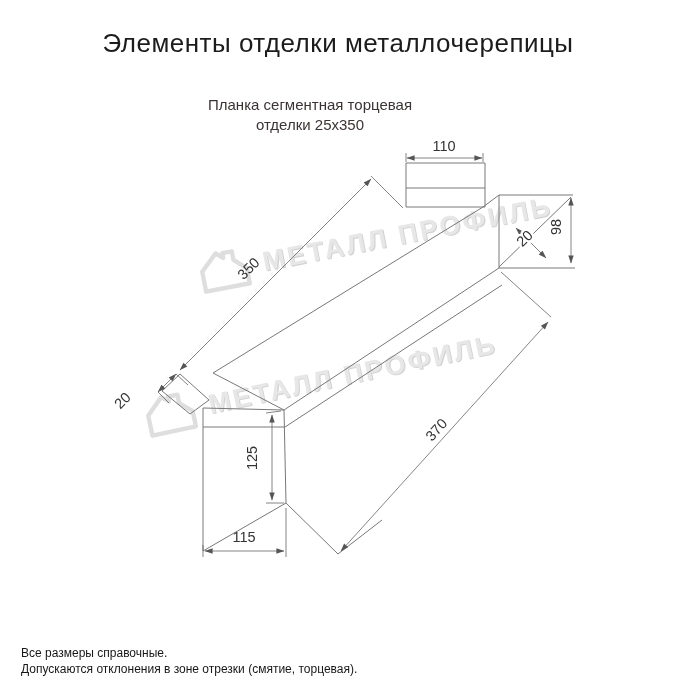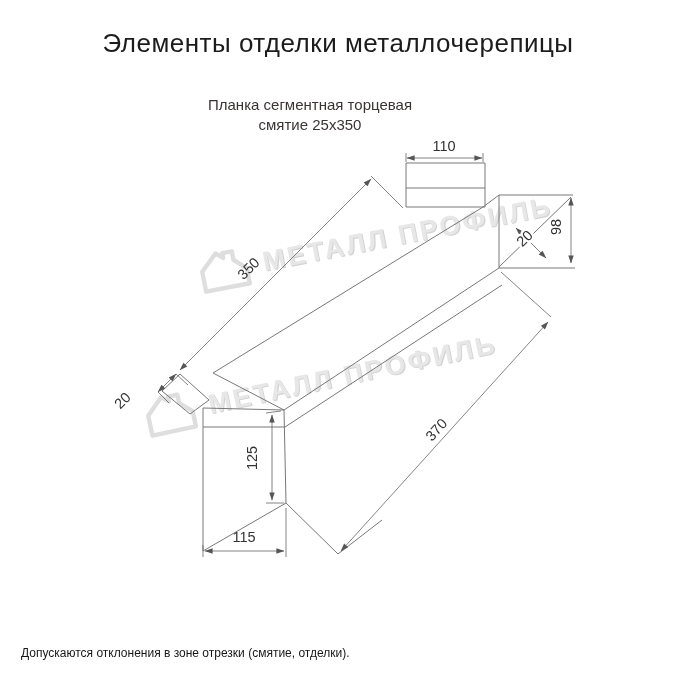--- a/index.html
+++ b/index.html
@@ -36,21 +36,21 @@
 </style>
 </head>
 <body>
 
 <div class="page">
 
   <div class="main-title">Элементы отделки металлочерепицы</div>
 
   <div class="subtitle">
     <span>Планка сегментная торцевая</span>
-    <span>смятие 25х350</span>
+    <span>отделки 25х350</span>
   </div>
 
   <div class="watermark wm1">
     <svg width="58" height="46" viewBox="0 0 60 46">
       <path d="M7,42 V21 L24,5 L31,11 V6 H41 V15 L53,26 V42 Z" fill="none" stroke="#dedede" stroke-width="4.5" stroke-linejoin="round"></path>
     </svg>
     <span class="wm-text">МЕТАЛЛ ПРОФИЛЬ</span>
   </div>
 
   <div class="watermark wm2">
@@ -136,16 +136,17 @@
       <text class="dim-text" transform="translate(126,404) rotate(-45)">20</text>
       <text class="dim-text" transform="translate(257,458) rotate(-90)">125</text>
       <text class="dim-text" x="244" y="542">115</text>
       <text class="dim-text" transform="translate(440,433) rotate(-48)">370</text>
       <text class="dim-text" transform="translate(561,227) rotate(-90)">98</text>
       <text class="dim-text" transform="translate(528,242) rotate(-44)" style="paint-order:stroke;stroke:#ffffff;stroke-width:5px;">20</text>
     </g>
   </svg>
 
   <div class="footer-notes">
-    <div>Допускаются отклонения в зоне отрезки (смятие, отделки).</div>
+    <div>Все размеры справочные.</div>
+    <div>Допускаются отклонения в зоне отрезки (смятие, торцевая).</div>
   </div>
 
 </div>
 
 </body></html>

